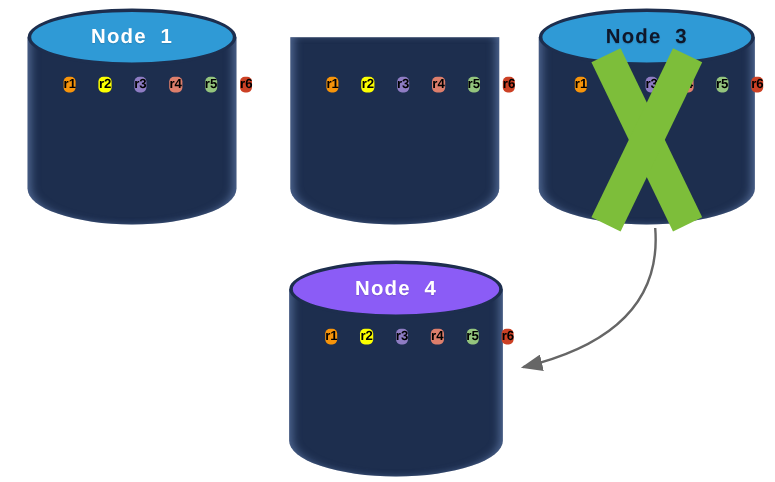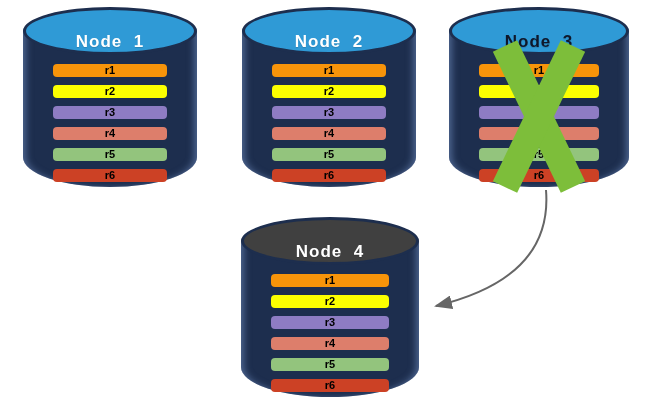--- a/index.html
+++ b/index.html
@@ -14,29 +14,29 @@
   .pos-node4{left:241px;top:217px;width:178px;}
   .cyl-body{
     position:absolute;left:0;right:0;top:24px;bottom:0;
     border-radius:0 0 50% 50% / 0 0 30px 30px;
     box-shadow:inset 6px 0 7px -3px rgba(120,150,200,.55),
                inset -6px 0 7px -3px rgba(120,150,200,.55);
   }
   .cyl-top{
     position:absolute;left:0;right:0;top:0;height:48px;
     border-radius:50%;border:3px solid;box-sizing:border-box;
-    display:flex;align-items:flex-end;justify-content:center;
+    display:flex;align-items:center;justify-content:center;
   }
   .node-label{
     font-weight:bold;font-size:17px;letter-spacing:1px;white-space:pre;
     text-shadow:0 1px 1px rgba(0,0,0,.15);
   }
   .replica-stack{
     position:absolute;left:30px;right:30px;top:57px;
-    display:flex;flex-direction:column;gap:8px;
+    display:flex;flex-direction:row;gap:19px;
   }
   .bar{
     height:13px;border-radius:4px;text-align:center;
     font-size:11px;font-weight:bold;line-height:13px;color:#000;
   }
   .x-mark{position:absolute;left:38px;top:32px;}
   .arrow-overlay{position:absolute;left:0;top:0;pointer-events:none;}
 </style>
 </head>
 <body>
@@ -61,23 +61,20 @@
   <div class="cylinder pos-node2">
     <div class="cyl-body" style="background: rgb(29, 46, 78);"></div>
     <div class="replica-stack">
         <div class="bar" style="background: rgb(247, 148, 10); color: rgb(0, 0, 0);">r1</div>
         <div class="bar" style="background: rgb(252, 255, 0); color: rgb(0, 0, 0);">r2</div>
         <div class="bar" style="background: rgb(142, 124, 195); color: rgb(0, 0, 0);">r3</div>
         <div class="bar" style="background: rgb(221, 126, 107); color: rgb(0, 0, 0);">r4</div>
         <div class="bar" style="background: rgb(147, 196, 125); color: rgb(0, 0, 0);">r5</div>
         <div class="bar" style="background: rgb(204, 65, 37); color: rgb(0, 0, 0);">r6</div>
       </div>
-    <div class="cyl-top" style="background: rgb(47, 154, 214); border-color: rgb(29, 46, 78);">
-      <span class="node-label" style="color: rgb(255, 255, 255);">Node  2</span>
-    </div>
   </div>
 
   <div class="cylinder pos-node3">
     <div class="cyl-body" style="background: rgb(29, 46, 78);"></div>
     <div class="replica-stack">
         <div class="bar" style="background: rgb(247, 148, 10); color: rgb(0, 0, 0);">r1</div>
         <div class="bar" style="background: rgb(252, 255, 0); color: rgb(0, 0, 0);">r2</div>
         <div class="bar" style="background: rgb(142, 124, 195); color: rgb(0, 0, 0);">r3</div>
         <div class="bar" style="background: rgb(221, 126, 107); color: rgb(0, 0, 0);">r4</div>
         <div class="bar" style="background: rgb(147, 196, 125); color: rgb(0, 0, 0);">r5</div>
@@ -95,21 +92,21 @@
   <div class="cylinder pos-node4">
     <div class="cyl-body" style="background: rgb(29, 46, 78);"></div>
     <div class="replica-stack">
         <div class="bar" style="background: rgb(247, 148, 10); color: rgb(0, 0, 0);">r1</div>
         <div class="bar" style="background: rgb(252, 255, 0); color: rgb(0, 0, 0);">r2</div>
         <div class="bar" style="background: rgb(142, 124, 195); color: rgb(0, 0, 0);">r3</div>
         <div class="bar" style="background: rgb(221, 126, 107); color: rgb(0, 0, 0);">r4</div>
         <div class="bar" style="background: rgb(147, 196, 125); color: rgb(0, 0, 0);">r5</div>
         <div class="bar" style="background: rgb(204, 65, 37); color: rgb(0, 0, 0);">r6</div>
       </div>
-    <div class="cyl-top" style="background: #404040; border-color: rgb(29, 46, 78);">
+    <div class="cyl-top" style="background: #8b5cf6; border-color: rgb(29, 46, 78);">
       <span class="node-label" style="color: rgb(255, 255, 255);">Node  4</span>
     </div>
   </div>
 
   <svg class="arrow-overlay" width="646" height="402" viewBox="0 0 646 402">
     <defs>
       <marker id="arrowhead" markerWidth="9" markerHeight="7" refX="8" refY="3.5" orient="auto" markerUnits="strokeWidth">
         <path class="arrow-fill" d="M0,0 L9,3.5 L0,7 z" fill="#666666"></path>
       </marker>
     </defs>

